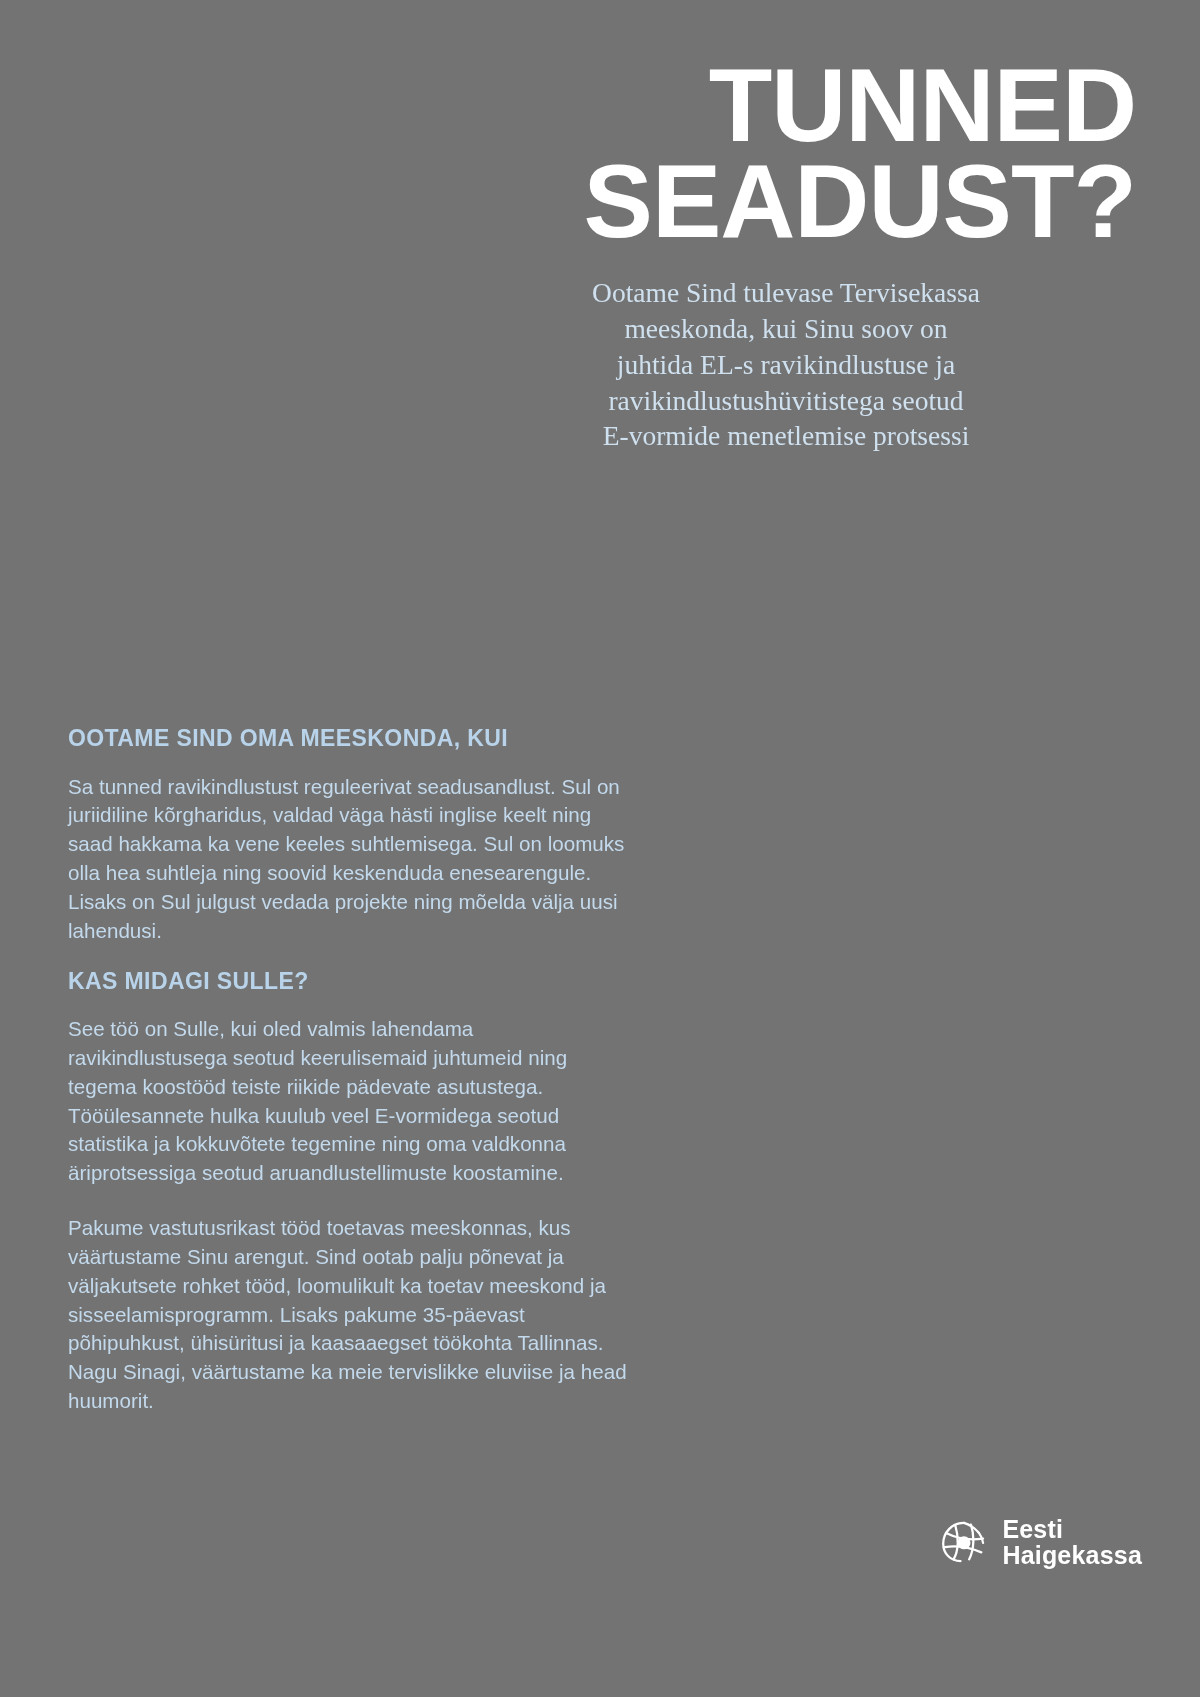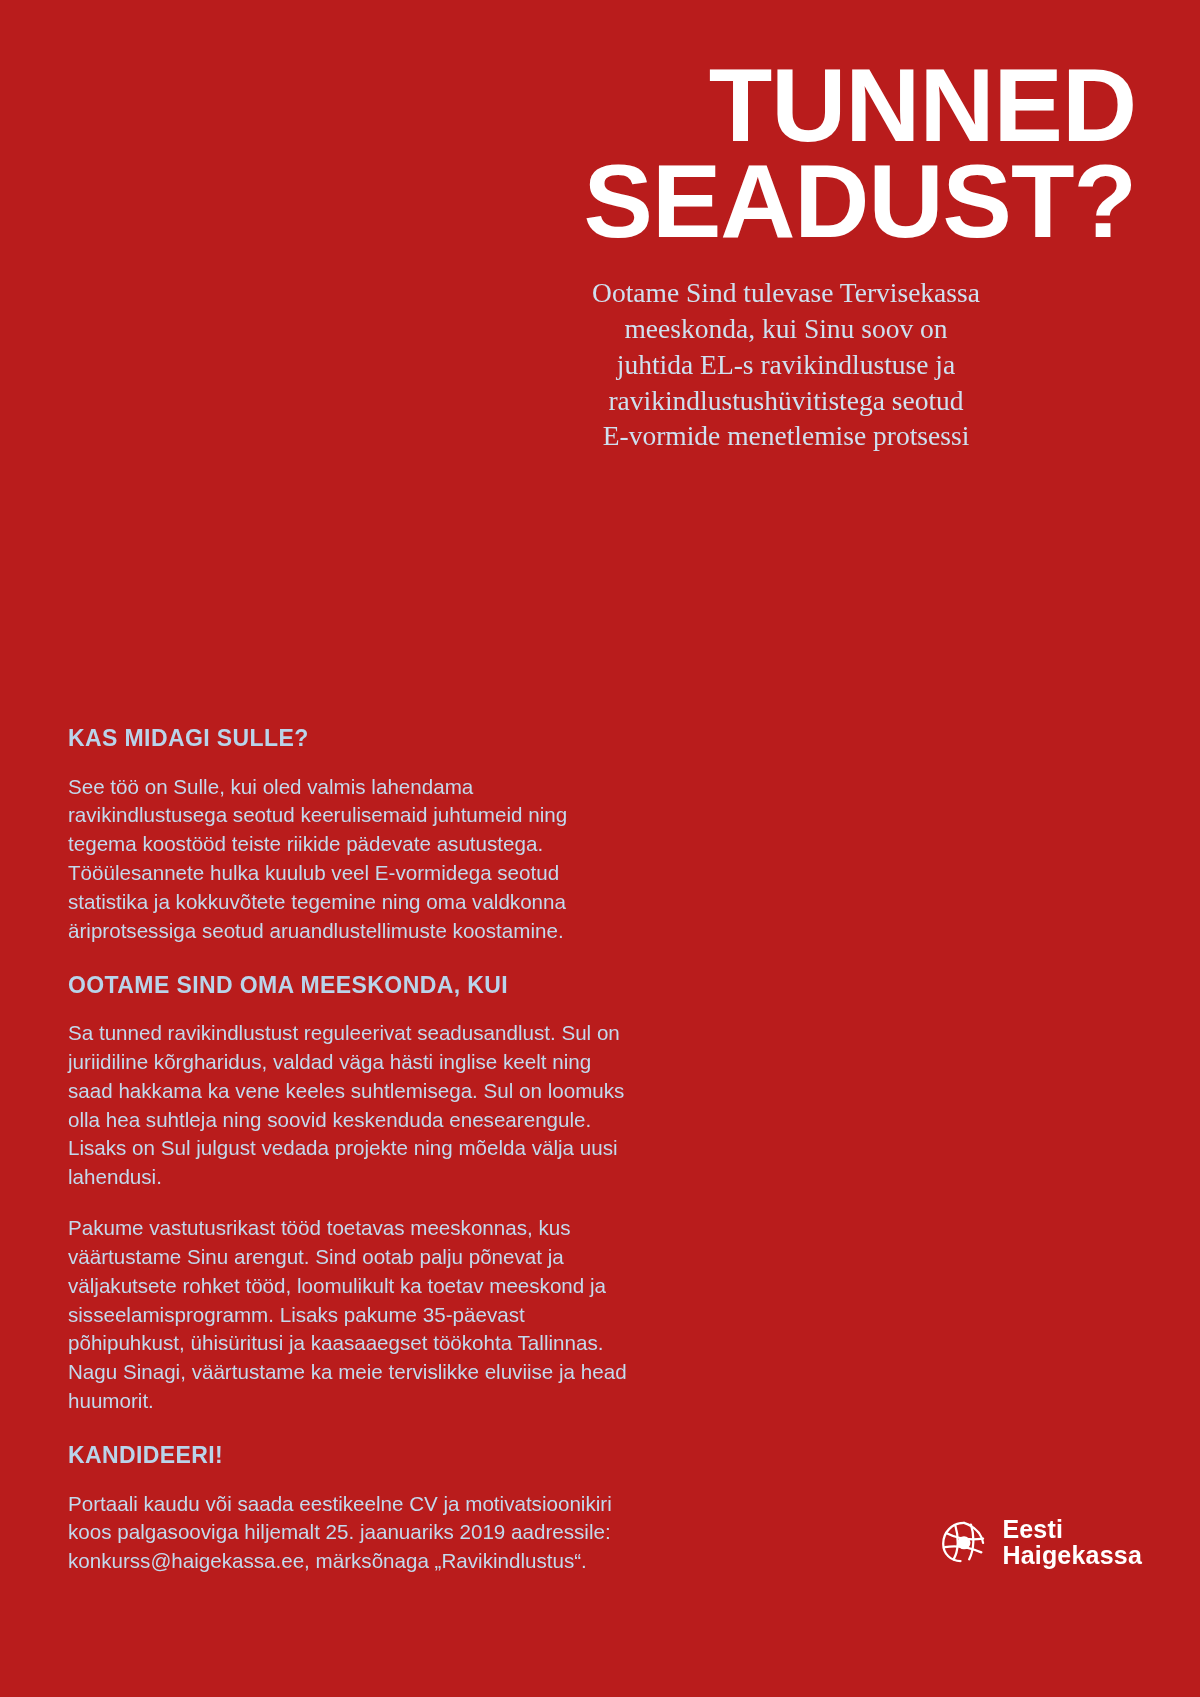--- a/index.html
+++ b/index.html
@@ -13,21 +13,21 @@
     height: 1697px;
     position: relative;
     overflow: hidden;
     font-family: "Liberation Sans", sans-serif;
     -webkit-font-smoothing: antialiased;
   }
 
   .poster {
     position: absolute;
     inset: 0;
-    background: #b91c1c;
+    background: #737373;
   }
 
   
   .hero {
     position: absolute;
     top: 58px;
     right: 64px;
     width: 700px;
     text-align: right;
   }
@@ -122,38 +122,34 @@
 SEADUST?</h1>
     <p class="hero-sub">Ootame Sind tulevase Tervisekassa
 meeskonda, kui Sinu soov on
 juhtida EL-s ravikindlustuse ja
 ravikindlustushüvitistega seotud
 E-vormide menetlemise protsessi</p>
   </div>
 
   <div class="content">
 
+    <div class="section s2">
+      <h2 class="section-heading">OOTAME SIND OMA MEESKONDA, KUI</h2>
+      <p class="section-body">Sa tunned ravikindlustust reguleerivat seadusandlust. Sul on juriidiline kõrgharidus, valdad väga hästi inglise keelt ning saad hakkama ka vene keeles suhtlemisega. Sul on loomuks olla hea suhtleja ning soovid keskenduda enesearengule. Lisaks on Sul julgust vedada projekte ning mõelda välja uusi lahendusi.</p>
+    </div>
+
     <div class="section s1">
       <h2 class="section-heading">KAS MIDAGI SULLE?</h2>
       <p class="section-body">See töö on Sulle, kui oled valmis lahendama ravikindlustusega seotud keerulisemaid juhtumeid ning tegema koostööd teiste riikide pädevate asutustega. Tööülesannete hulka kuulub veel E-vormidega seotud statistika ja kokkuvõtete tegemine ning oma valdkonna äriprotsessiga seotud aruandlustellimuste koostamine.</p>
-    </div>
-
-    <div class="section s2">
-      <h2 class="section-heading">OOTAME SIND OMA MEESKONDA, KUI</h2>
-      <p class="section-body">Sa tunned ravikindlustust reguleerivat seadusandlust. Sul on juriidiline kõrgharidus, valdad väga hästi inglise keelt ning saad hakkama ka vene keeles suhtlemisega. Sul on loomuks olla hea suhtleja ning soovid keskenduda enesearengule. Lisaks on Sul julgust vedada projekte ning mõelda välja uusi lahendusi.</p>
     </div>
 
     <div class="section s3">
       <p class="section-body">Pakume vastutusrikast tööd toetavas meeskonnas, kus väärtustame Sinu arengut. Sind ootab palju põnevat ja väljakutsete rohket tööd, loomulikult ka toetav meeskond ja sisseelamisprogramm. Lisaks pakume 35-päevast põhipuhkust, ühisüritusi ja kaasaaegset töökohta Tallinnas. Nagu Sinagi, väärtustame ka meie tervislikke eluviise ja head huumorit.</p>
     </div>
 
-    <div class="section">
-      <h2 class="section-heading">KANDIDEERI!</h2>
-      <p class="section-body">Portaali kaudu või saada eestikeelne CV ja motivatsioonikiri koos palgasooviga hiljemalt 25. jaanuariks 2019 aadressile: konkurss@haigekassa.ee, märksõnaga „Ravikindlustus“.</p>
-    </div>
 
   </div>
 
   <div class="logo">
     <span class="logo-mark">
       <svg viewBox="0 0 60 60" width="52" height="52" aria-hidden="true">
         <g fill="none" stroke="#ffffff" stroke-width="2.6" stroke-linecap="round">
           <path d="M30 8 C16 8 6 19 6 32 C6 44 15 52 26 52"></path>
           <path d="M30 8 C42 12 50 20 52 31"></path>
           <path d="M10 20 C22 26 38 28 52 26"></path>

